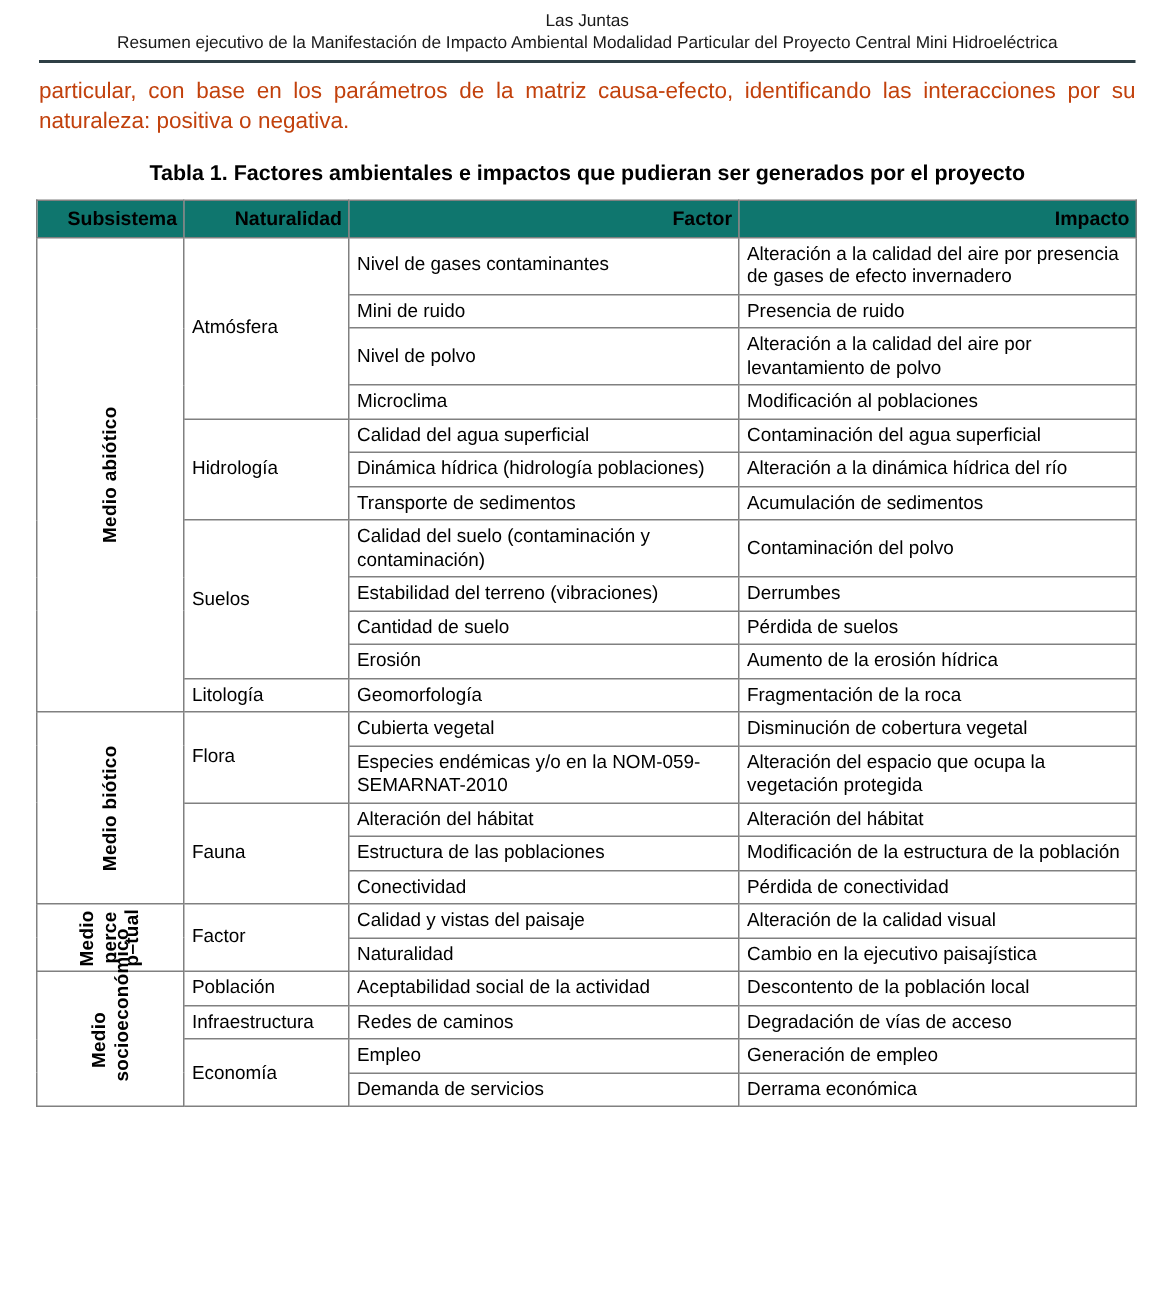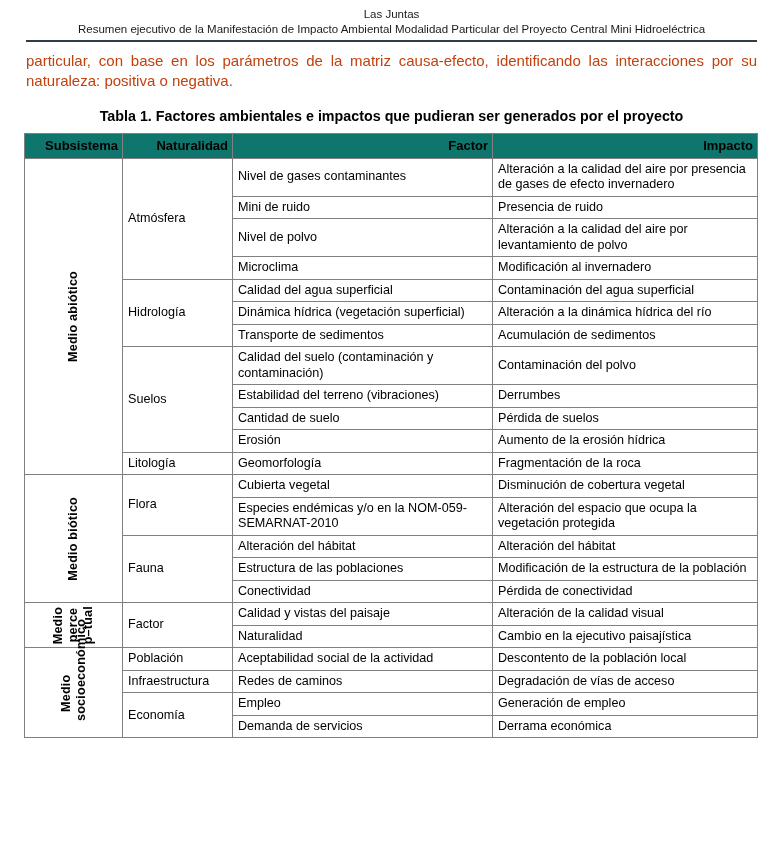--- a/index.html
+++ b/index.html
@@ -168,29 +168,29 @@
           <tr>
             <td class="factor-cell">Mini de ruido</td>
             <td class="impact-cell">Presencia de ruido</td>
           </tr>
           <tr>
             <td class="factor-cell">Nivel de polvo</td>
             <td class="impact-cell">Alteración a la calidad del aire por levantamiento de polvo</td>
           </tr>
           <tr>
             <td class="factor-cell">Microclima</td>
-            <td class="impact-cell">Modificación al invernadero</td>
+            <td class="impact-cell">Modificación al poblaciones</td>
           </tr>
           <tr>
             <td class="component-cell" rowspan="3">Hidrología</td>
             <td class="factor-cell">Calidad del agua superficial</td>
             <td class="impact-cell">Contaminación del agua superficial</td>
           </tr>
           <tr>
-            <td class="factor-cell">Dinámica hídrica (vegetación superficial)</td>
+            <td class="factor-cell">Dinámica hídrica (hidrología poblaciones)</td>
             <td class="impact-cell">Alteración a la dinámica hídrica del río</td>
           </tr>
           <tr>
             <td class="factor-cell">Transporte de sedimentos</td>
             <td class="impact-cell">Acumulación de sedimentos</td>
           </tr>
           <tr>
             <td class="component-cell" rowspan="4">Suelos</td>
             <td class="factor-cell">Calidad del suelo (contaminación y contaminación)</td>
             <td class="impact-cell">Contaminación del polvo</td>

